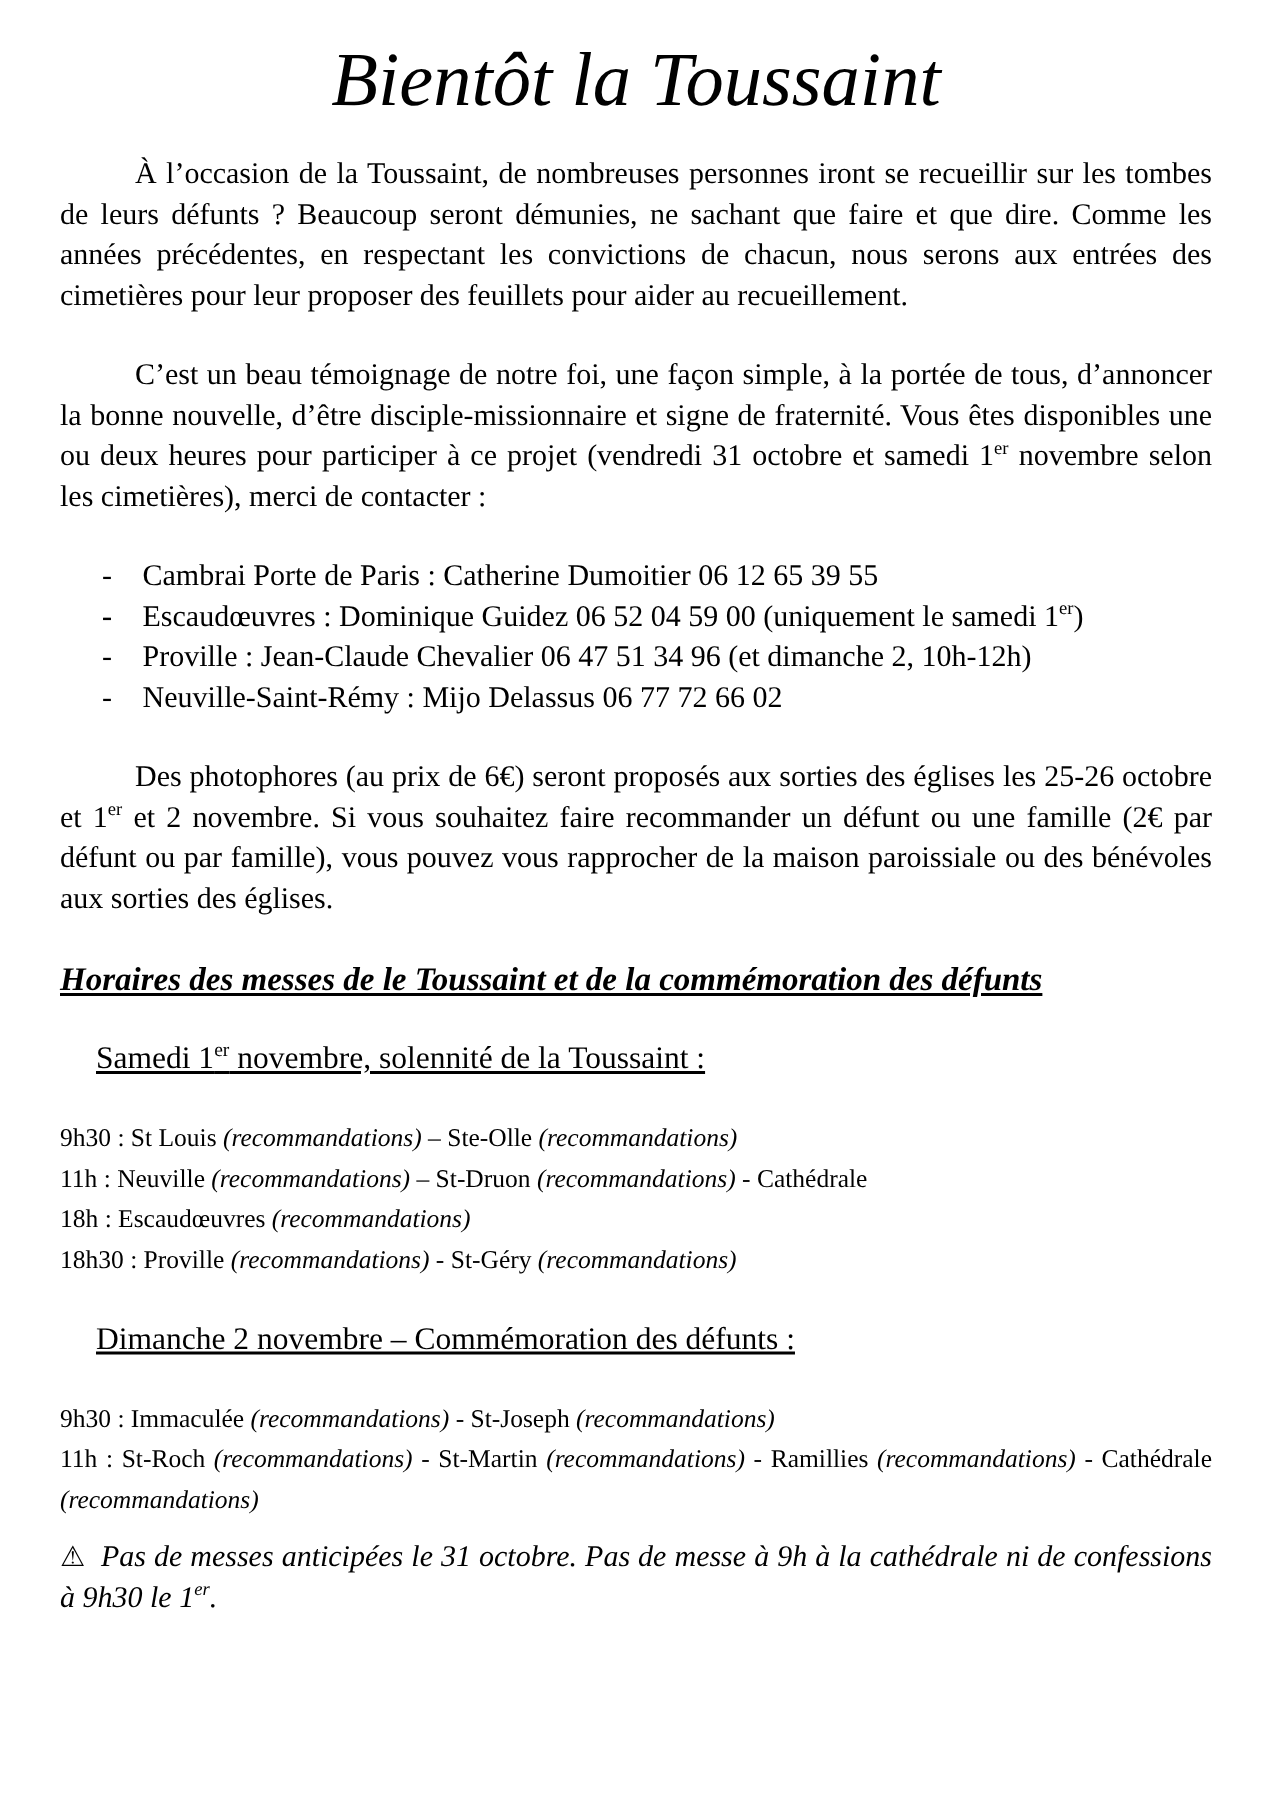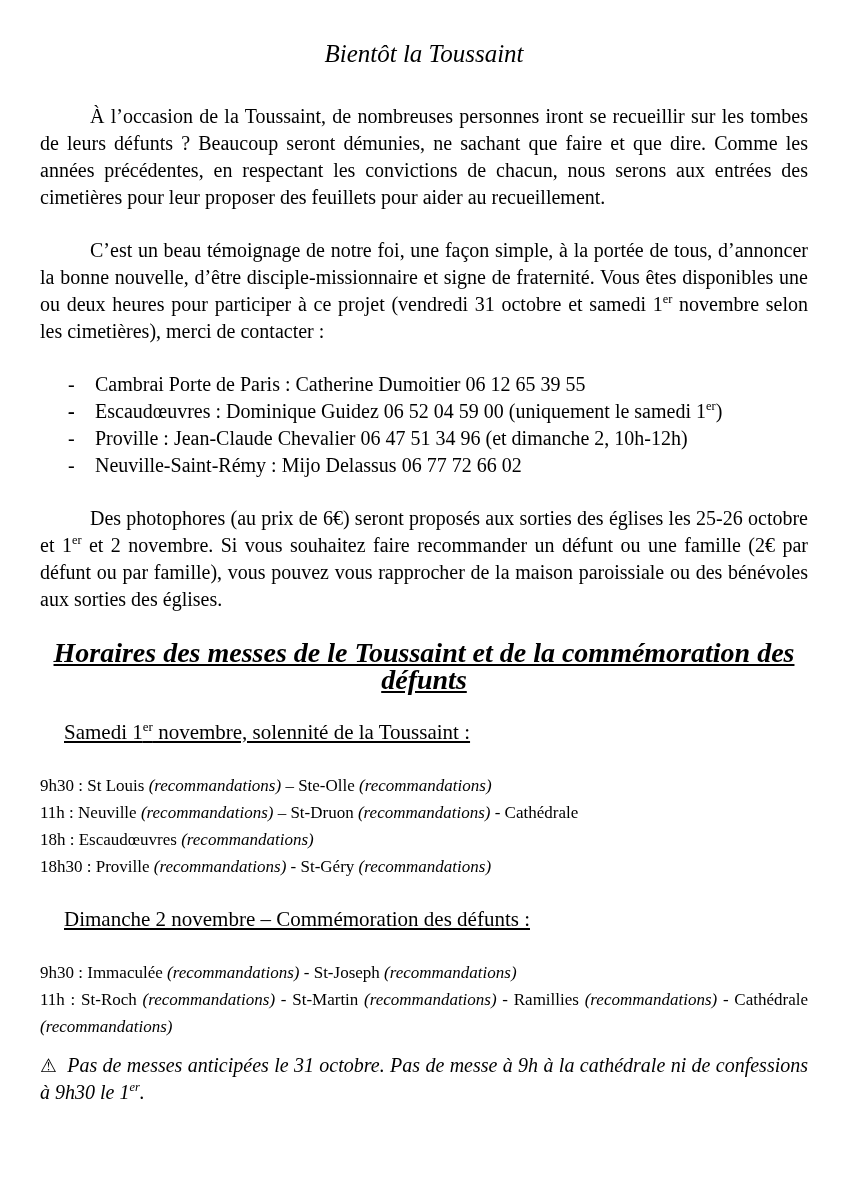--- a/index.html
+++ b/index.html
@@ -8,34 +8,34 @@
     width:848px; height:1200px; overflow:hidden;
     color:#000000;
     font-family:"Liberation Serif", serif;
     font-size:20px; line-height:27px;
     padding:31px 40px 0 40px;
   }
   .page-title {
     text-align:center;
     font-style:italic;
     font-weight:normal;
-    font-size:25px; line-height:46px;
+    font-size:51px; line-height:46px;
     margin-bottom:13px;
   }
   p.block { margin-top:26px; text-align:justify; }
   .indent { text-indent:50px; }
   ul.contacts { margin-top:26px; list-style:none; }
   ul.contacts li { padding-left:55px; position:relative; text-align:left; }
   ul.contacts li .marker { position:absolute; left:28px; }
   h2.schedule-heading {
     margin-top:26px;
-    text-align:center;
+    text-align:left;
     font-weight:bold; font-style:italic;
     text-decoration:underline;
-    font-size:28px; line-height:27px;
+    font-size:22px; line-height:27px;
   }
   h3.day-heading {
     margin-top:26px;
     font-weight:normal;
     text-decoration:underline;
     font-size:21px; line-height:27px;margin-left:24px;
   }
   .masses { margin-top:26px; }
   .masses p { font-size:17px; line-height:27px; text-align:justify; }
   .it { font-style:italic; }

